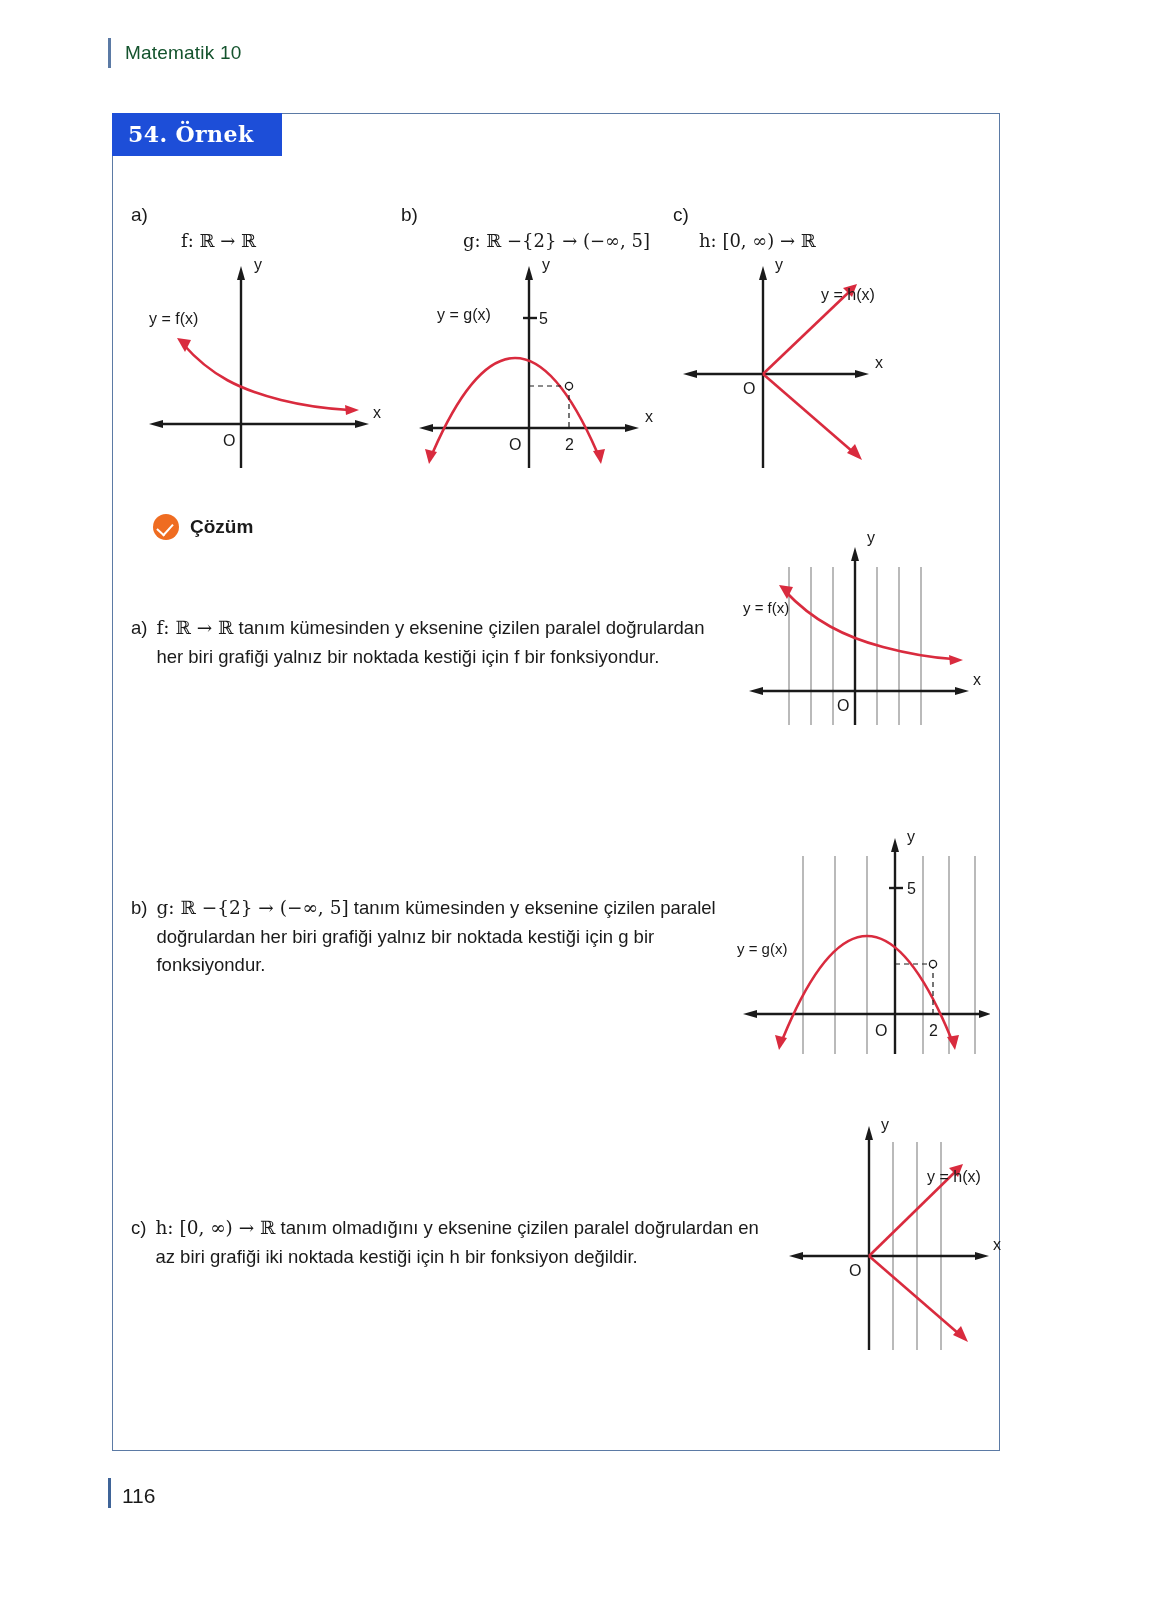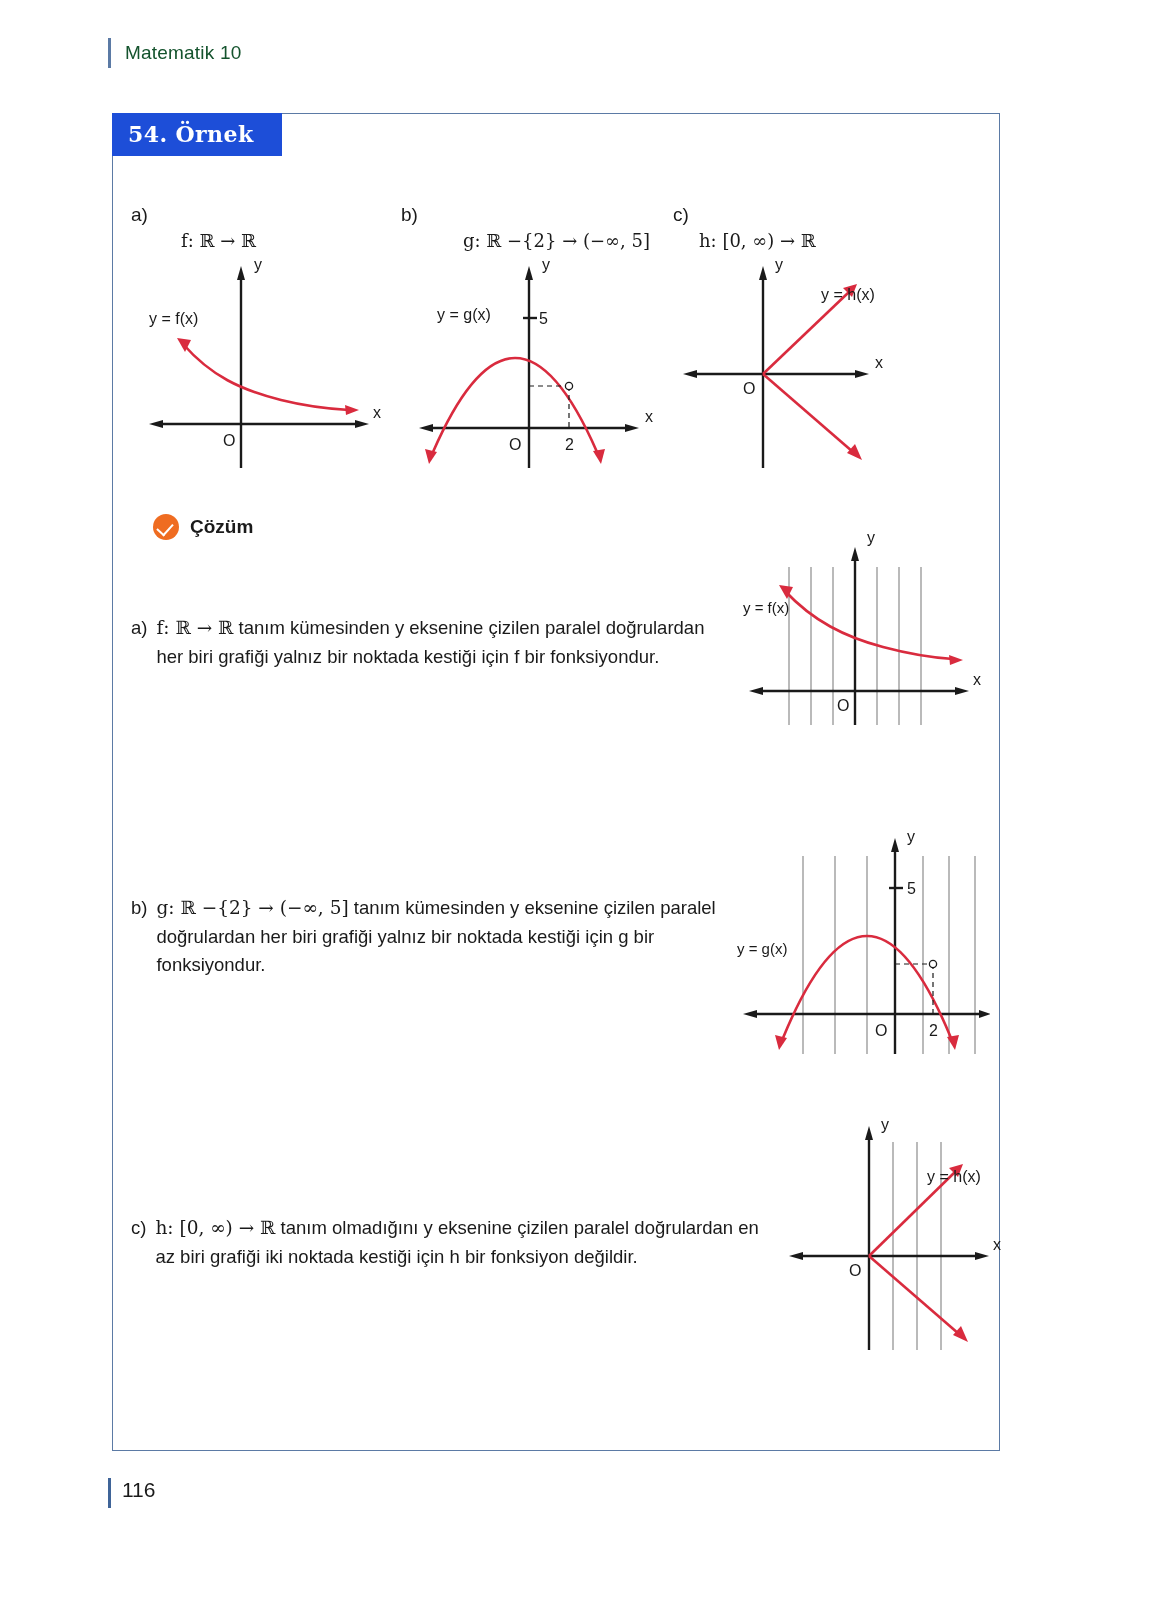--- a/index.html
+++ b/index.html
@@ -133,21 +133,21 @@
   .mathserif  { font-family: "DejaVu Serif", serif; }
 
   .sol-graph { position: absolute; }
 
   
   .page-footer {
     position: absolute;
     left: 108px;
     top: 1478px;
     display: flex;
-    align-items: flex-start;
+    align-items: flex-end;
     gap: 11px;
   }
   .footer-rule {
     width: 3px;
     height: 30px;
     background: #3f6498;
   }
   .footer-num {
     font-size: 21px;
     color: #1a1a1a;

